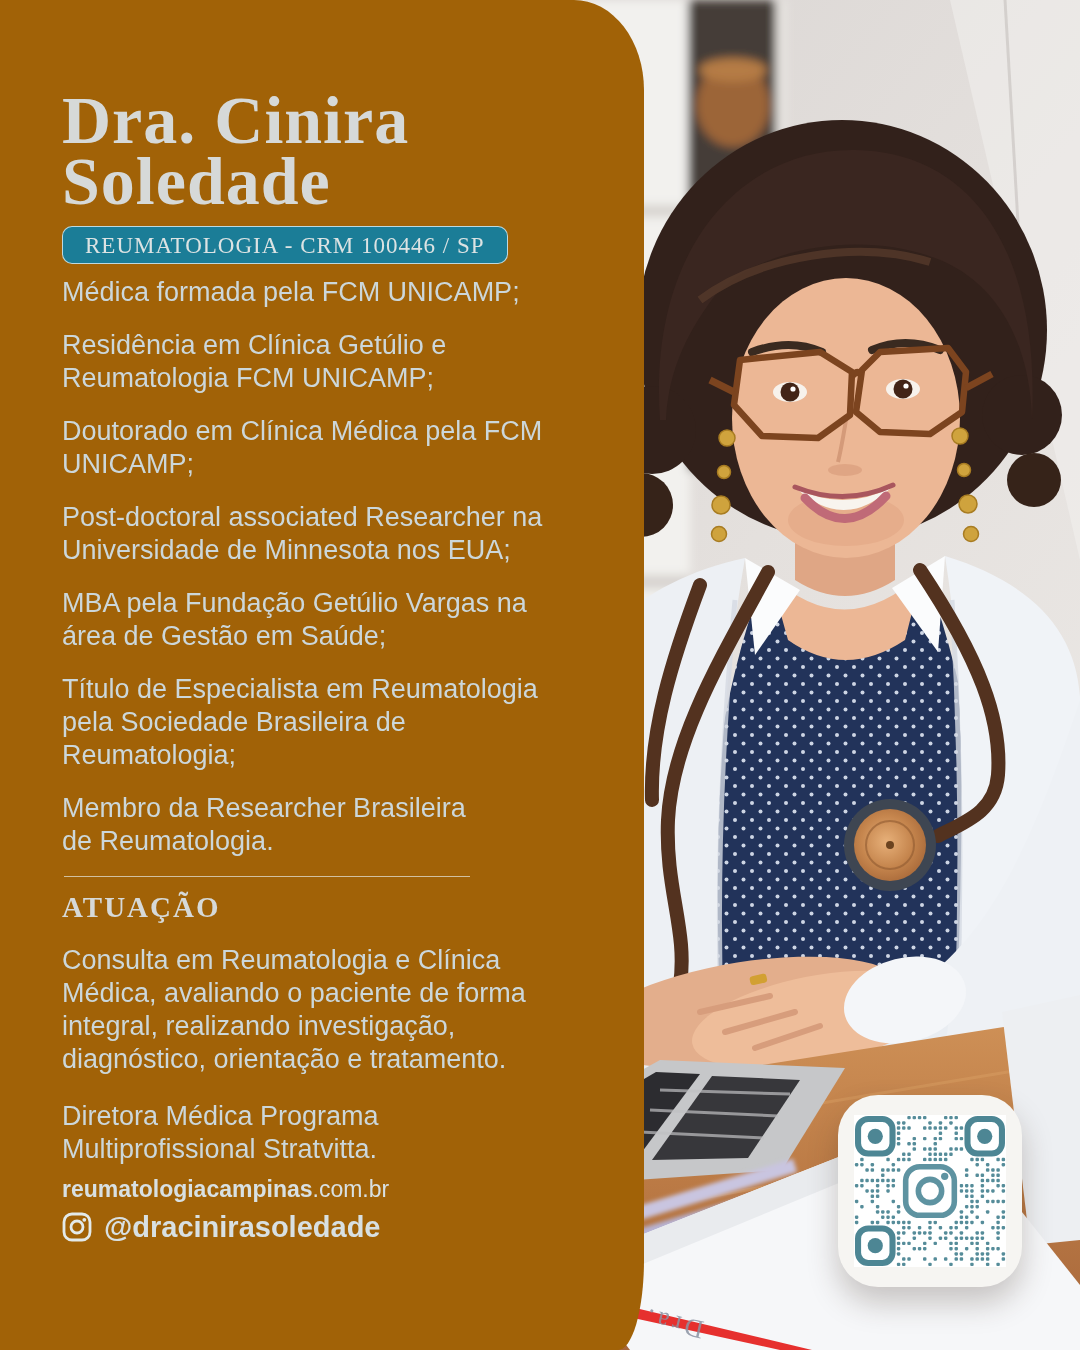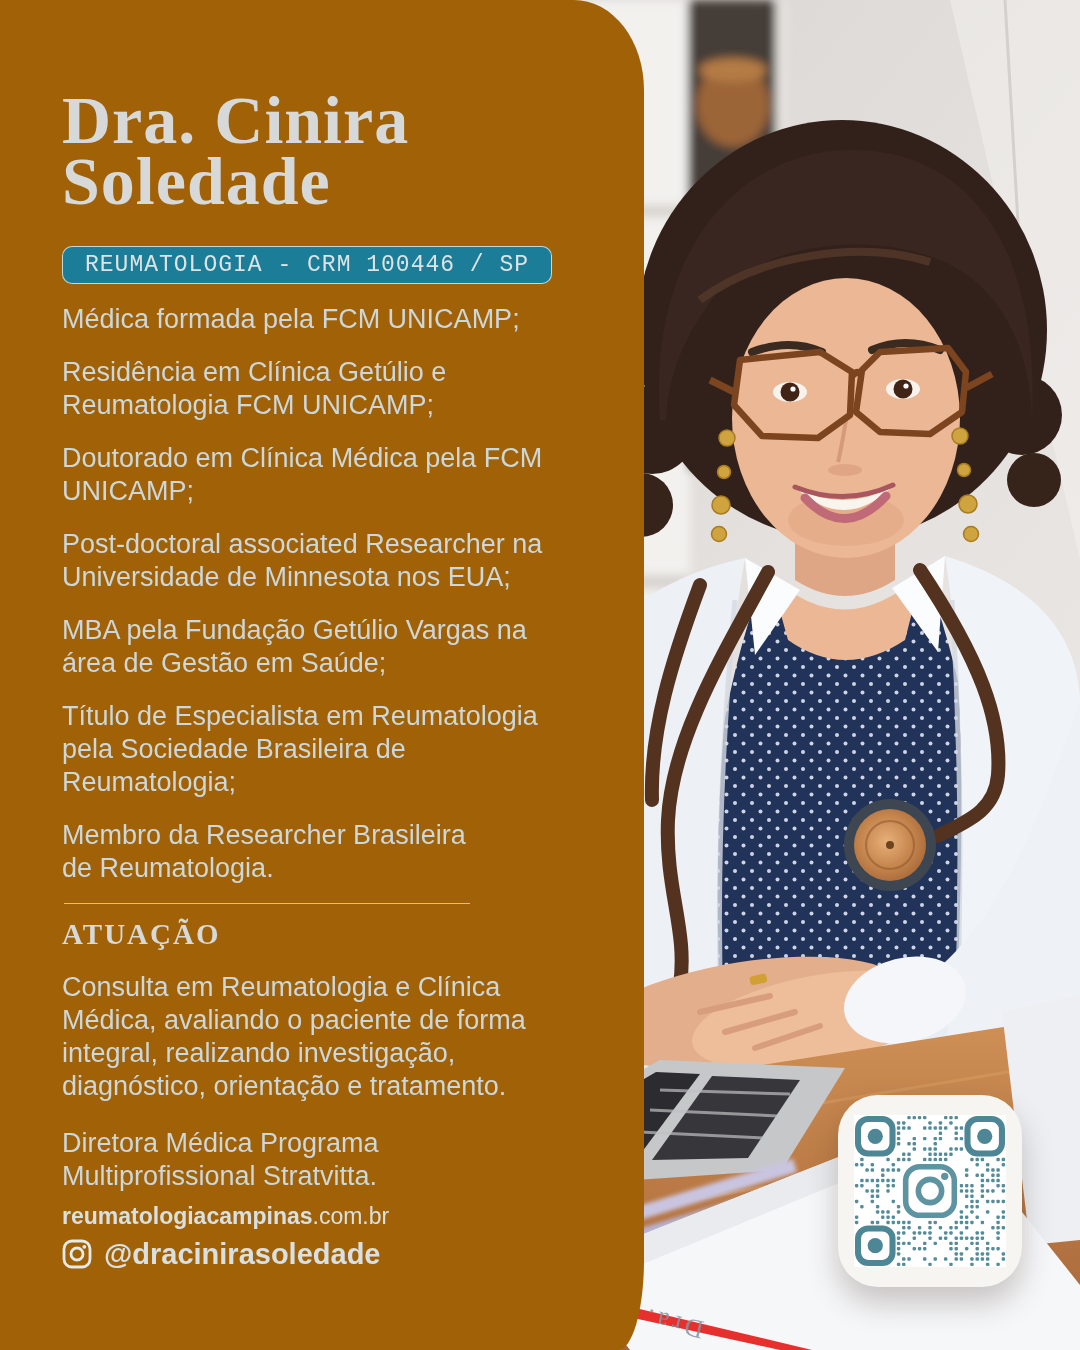--- a/index.html
+++ b/index.html
@@ -15,28 +15,28 @@
     border-radius:0 70px 26px 0 / 0 90px 90px 0;
     box-sizing:border-box; padding:90px 20px 0 62px;
     color:#ccd7da; z-index:5;
   }
   .panel h1{
     margin:0; font-family:"Liberation Serif", serif; font-weight:600;
     font-size:68px; line-height:61px; letter-spacing:1px; color:#d6d9d8;
     white-space:pre-line;
   }
   .badge{
-    display:inline-block; margin-top:34px; padding:0 22px;
+    display:inline-block; margin-top:14px; padding:0 22px;
     height:38px; line-height:37px; box-sizing:border-box;
     border:1.5px solid rgba(235,243,243,.78); border-radius:10px;
-    background:#1b7d97; font-family:Liberation Mono, monospace;
+    background:#1b7d97; font-family:Liberation Serif, serif;
     font-size:23px; letter-spacing:1px; color:#dce3e3; white-space:nowrap;
   }
   .cred{margin:20px 0 0 0; font-size:27px; line-height:33px; white-space:pre-line; color:#ccd7da;}
-  .cred:first-of-type{margin-top:19px;}
+  .cred:first-of-type{margin-top:12px;}
   .divider{margin:18px 0 0 2px; width:406px; border:none; border-top:1.5px solid rgba(235,243,243,.65); height:0;}
   .section-h{
     margin:14px 0 0 0; font-family:"Liberation Serif", serif; font-weight:700;
     font-size:29px; letter-spacing:2px; color:#d6d9d8;
   }
   .para{margin:20px 0 0 0; font-size:27px; line-height:33px; white-space:pre-line; color:#ccd7da;}
   .para.role{margin-top:24px;}
   .site-line{margin:6px 0 0 0; font-size:23px; line-height:34px; color:#d8e0e2;}
   .site-line .b{font-weight:700;}
   .insta-line{margin:4px 0 0 0; display:flex; align-items:center; gap:12px;}

